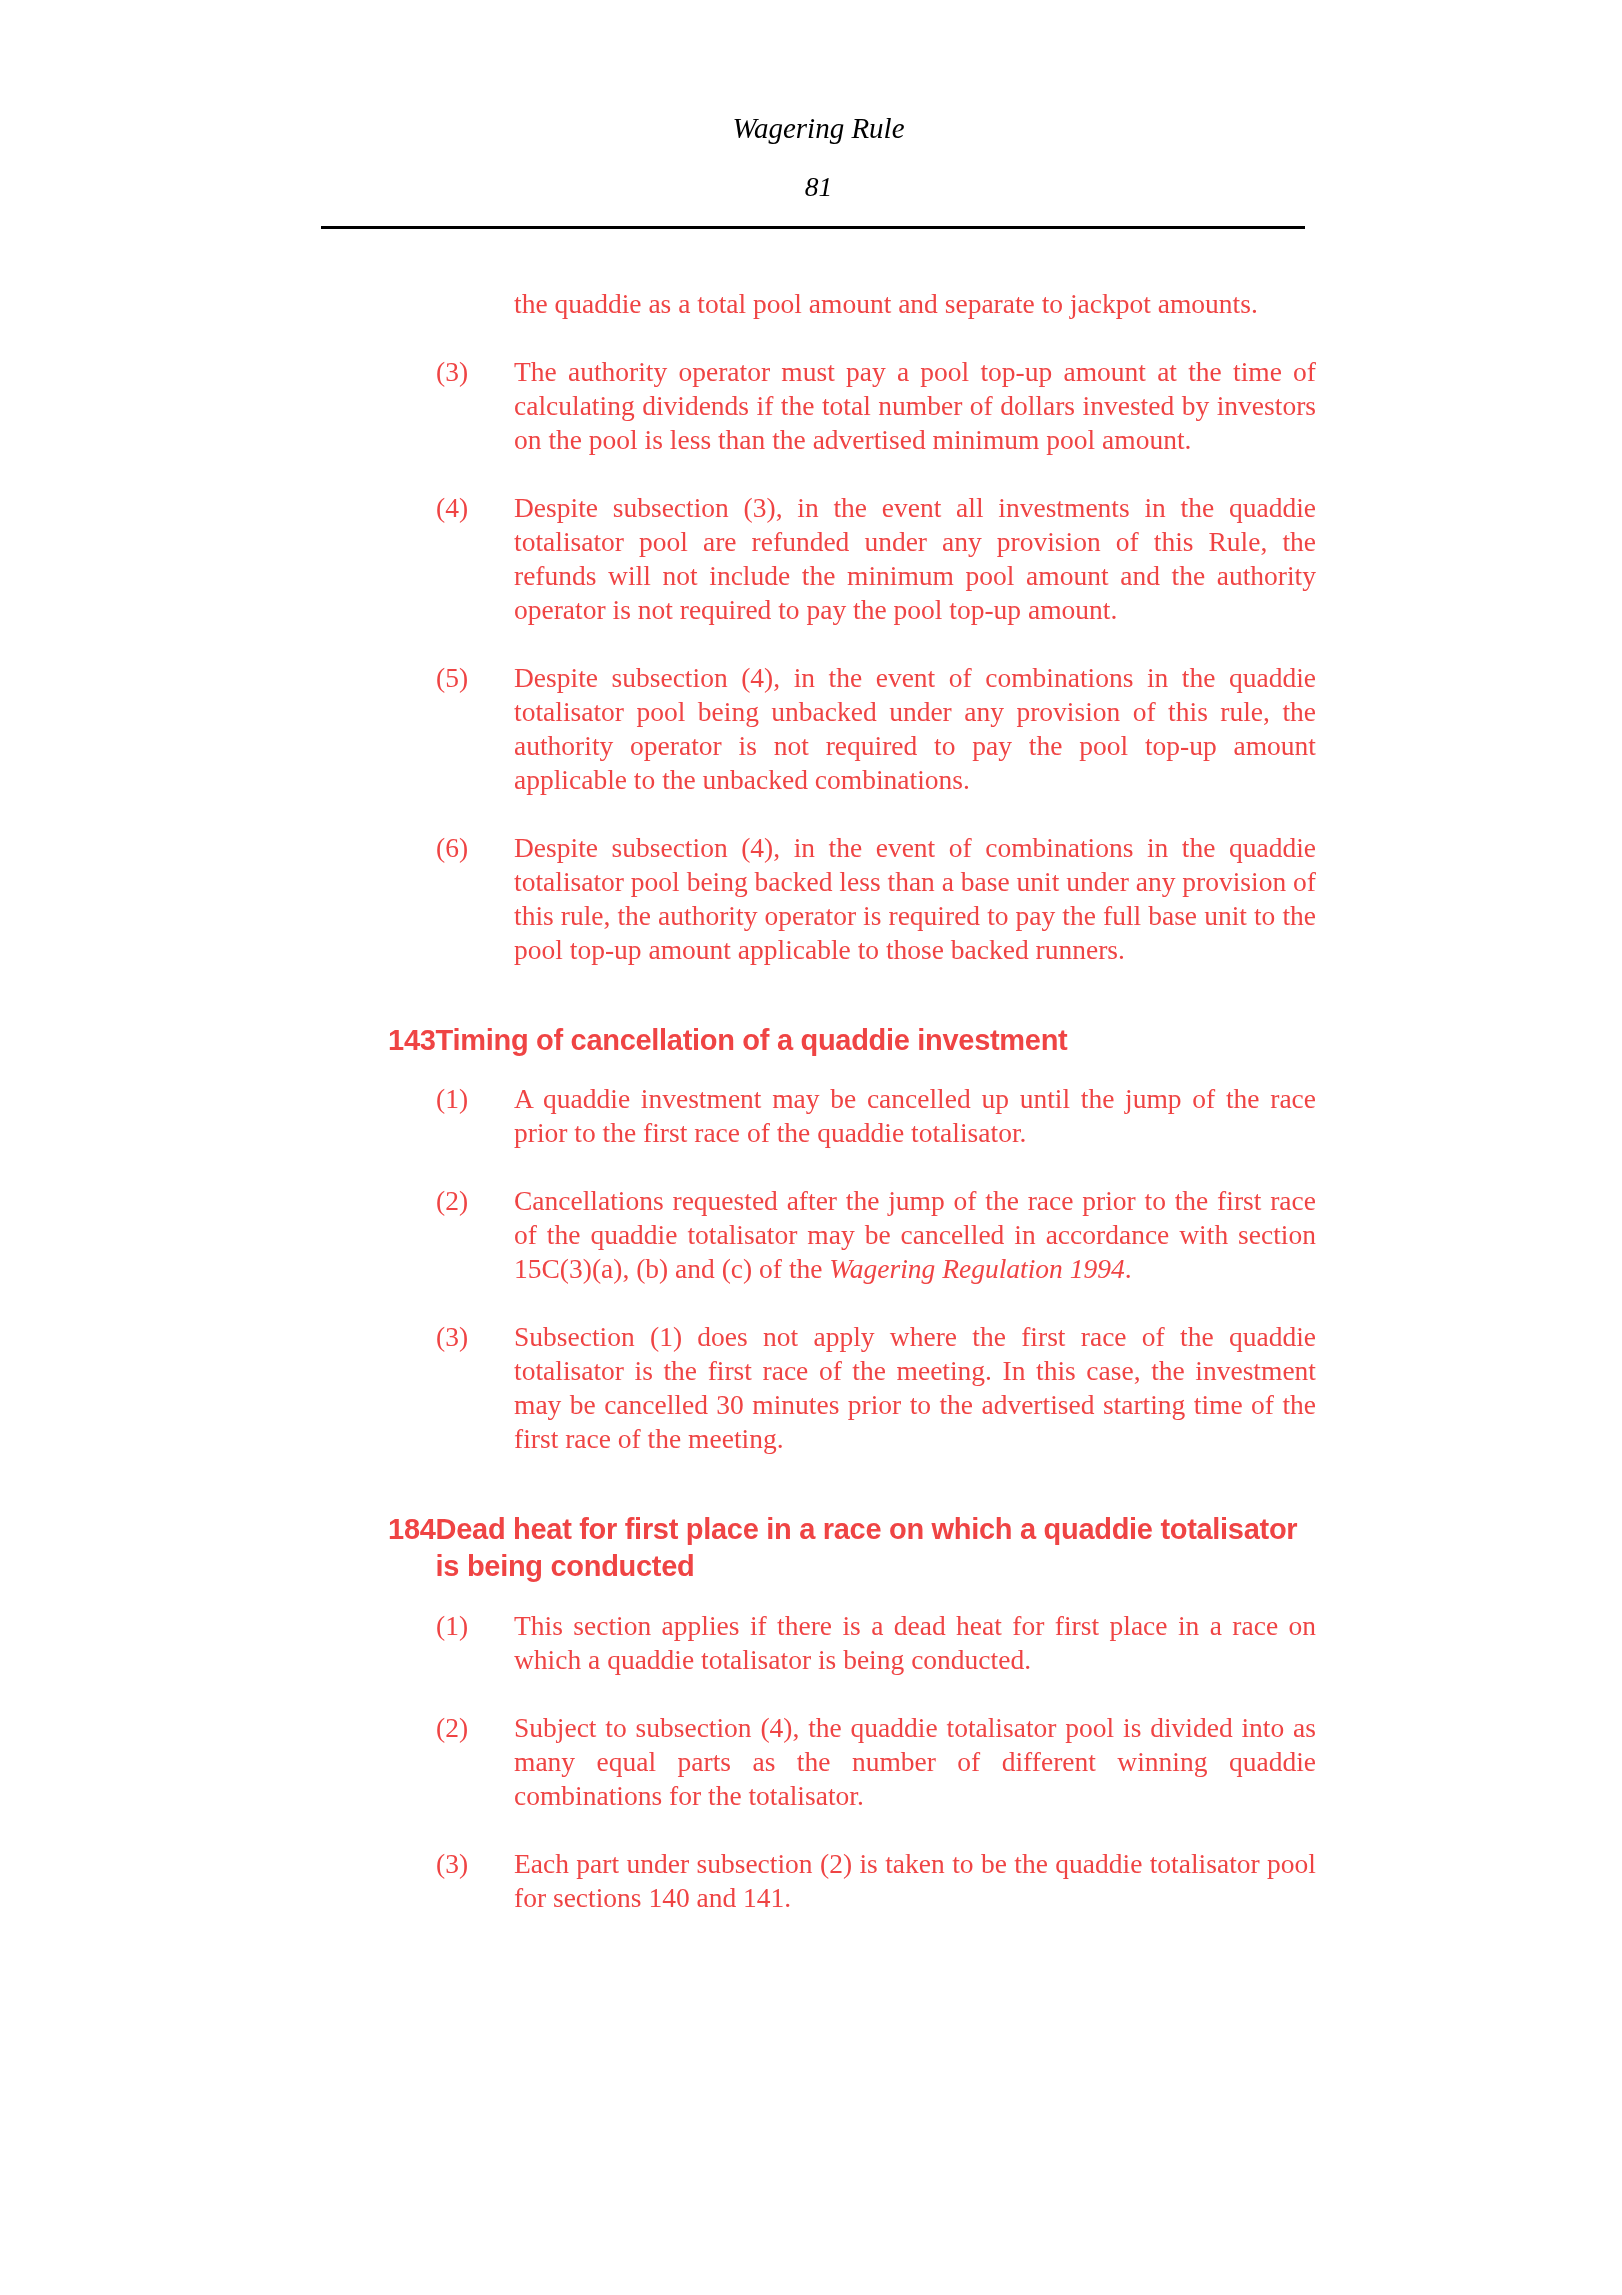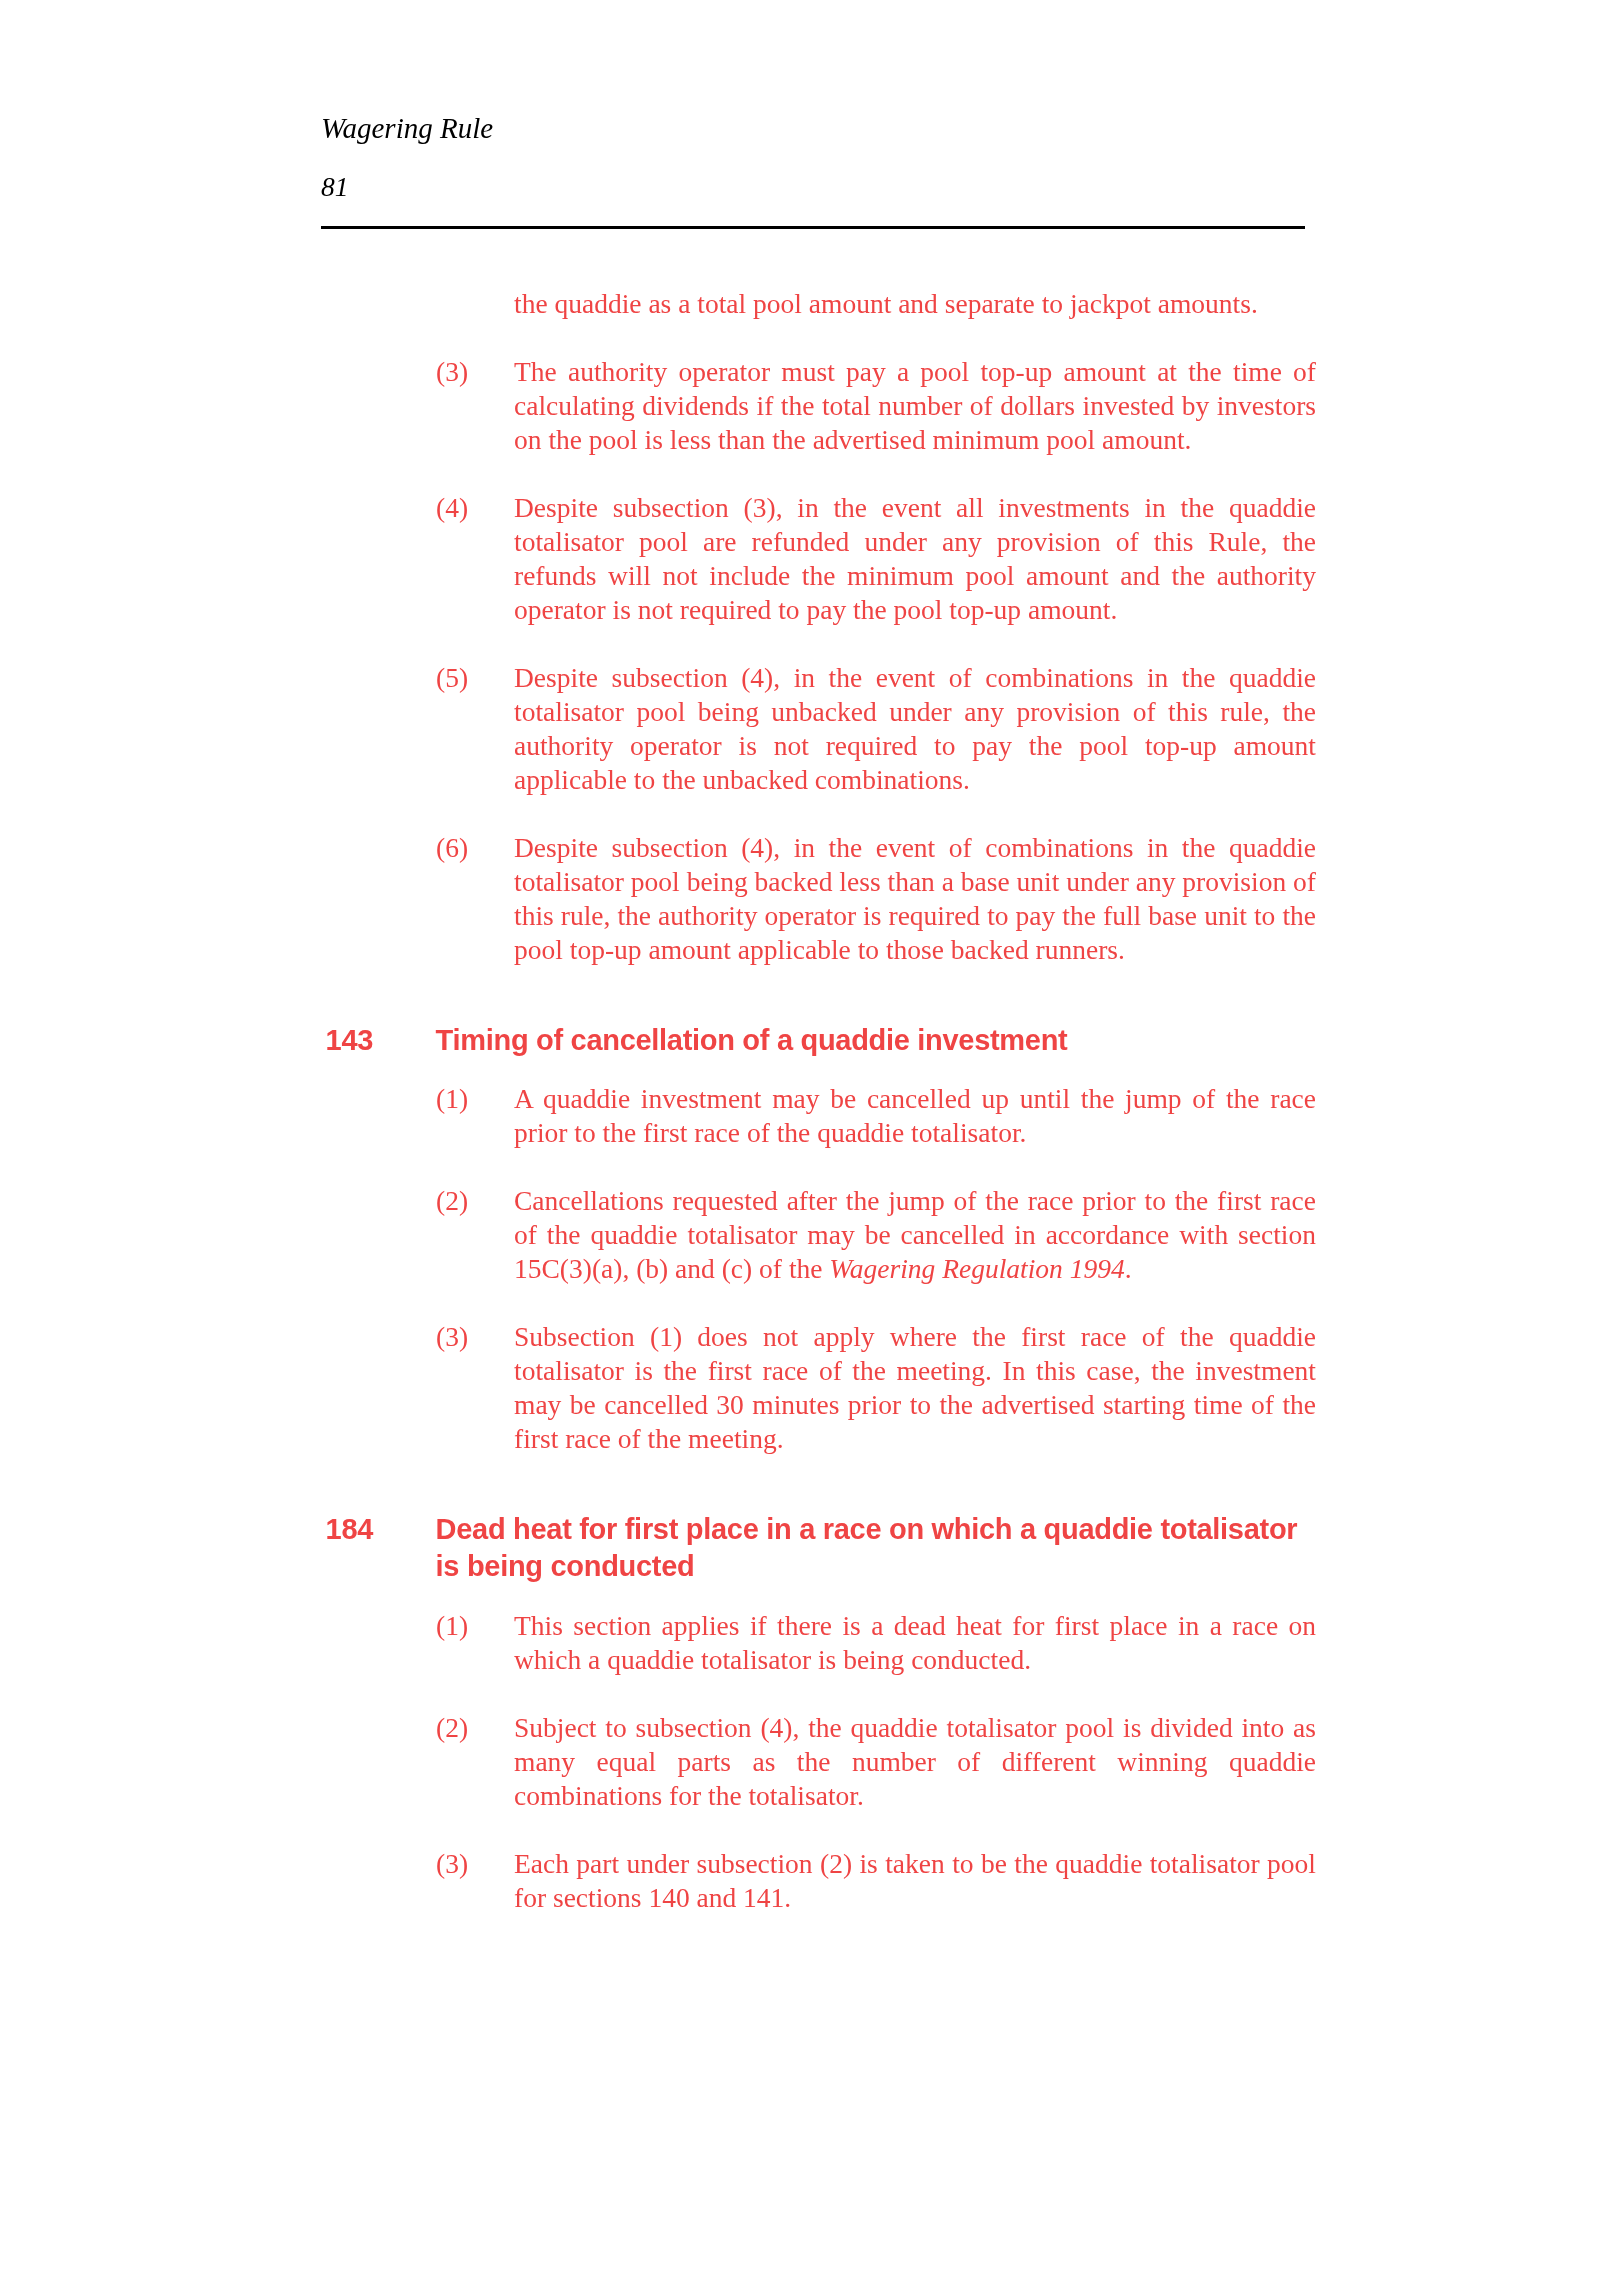--- a/index.html
+++ b/index.html
@@ -14,20 +14,21 @@
     background: #ffffff;
     color: #000000;
     overflow: hidden;
   }
   .content {
     margin-left: 321px;
     width: 995px;
   }
   .doc-header {
     padding-top: 111px;
+    text-align: center;
     font-family: "Liberation Serif", serif;
     font-style: italic;
   }
   .doc-title {
     font-size: 29px;
     line-height: 35px;
   }
   .page-number {
     font-size: 27.5px;
     line-height: 34px;
@@ -74,20 +75,21 @@
     font-weight: bold;
     font-size: 29px;
     line-height: 37px;
     letter-spacing: -0.3px;
     margin: 55px 0 23.6px 0;
     padding-left: 4.6px;
   }
   .sec-num {
     flex: 0 0 110px;
     width: 110px;
+    text-align: right;
   }
   .sec-title {
     flex: 1;
   }
 </style>
 </head>
 <body>
 
 <div class="page">
   <div class="content">

